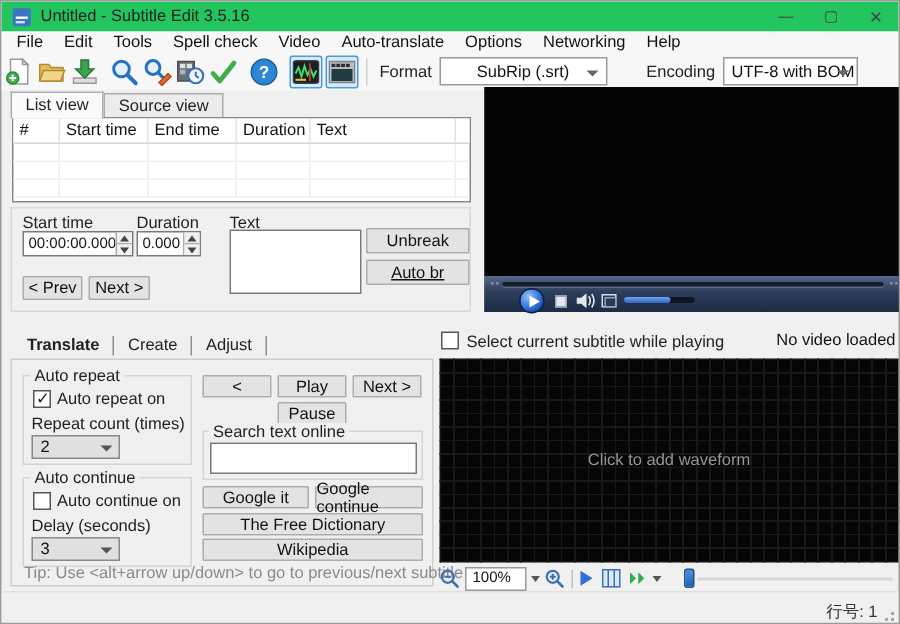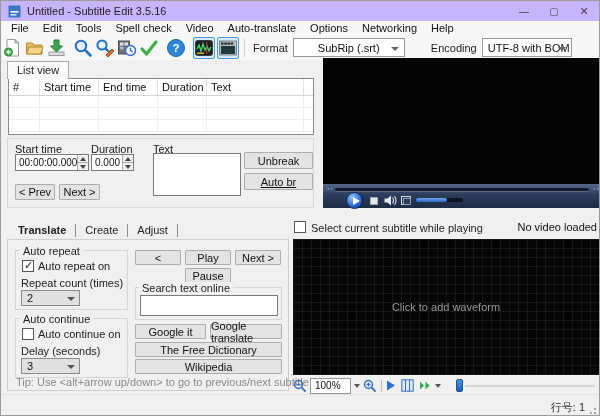--- a/index.html
+++ b/index.html
@@ -2,21 +2,21 @@
 <html><head>
 <meta charset="utf-8">
 <style>
   * { box-sizing: border-box; margin: 0; padding: 0; }
   html,body { width:600px; height:416px; }
   body { font-family: "Liberation Sans", "DejaVu Sans", sans-serif; font-size: 11px; color:#1a1a1a; background:#f0f0f0; }
   .abs { position:absolute; }
   #window { position:relative; width:600px; height:416px; background:#f0f0f0; border:1px solid #9b9b9b; overflow:hidden; }
 
   
-  #titlebar { left:0; top:0; width:100%; height:20px; background:#c4b5fd; display:flex; align-items:center; }
+  #titlebar { left:0; top:0; width:100%; height:20px; background:#22c55e; display:flex; align-items:center; }
   #app-icon { width:13px; height:13px; margin:0 6px 0 7px; }
   #window-title { font-size:11px; color:#222; }
   #win-controls { position:absolute; right:0; top:0; height:20px; display:flex; }
   .win-btn { width:30px; height:20px; display:flex; align-items:center; justify-content:center; font-size:10px; color:#444; }
   .win-btn.close { font-size:11px; }
 
   
   #menubar { left:0; top:20px; width:100%; height:14px; background:#f7f7f7; display:flex; align-items:center; padding-left:3px; }
   .menu-item { padding:0 7px; font-size:11px; line-height:14px; color:#111; }
 
@@ -224,20 +224,21 @@
     <div style="width:22px"></div>
     <span class="tb-label">Encoding</span>
     <div class="combo" id="encoding-combo">
       <span>UTF-8 with BOM</span>
       <span class="caret"></span>
     </div>
   </div>
 
   <div id="list-tabs" class="abs">
     <div class="tab active">List view</div>
+    <div class="tab">Source view</div>
   </div>
 
   <div id="listview" class="abs">
     <div id="lv-header">
       <div class="lv-h w0">#</div>
       <div class="lv-h w1">Start time</div>
       <div class="lv-h w2">End time</div>
       <div class="lv-h w3">Duration</div>
       <div class="lv-h w4">Text</div>
       <div class="lv-h w5"></div>
@@ -345,21 +346,21 @@
     <div class="btn" style="left:127px; top:10px; width:46px; height:15px;">&lt;</div>
     <div class="btn" style="left:177px; top:10px; width:46px; height:15px;">Play</div>
     <div class="btn" style="left:227px; top:10px; width:46px; height:15px;">Next &gt;</div>
     <div class="btn" style="left:177px; top:28px; width:46px; height:15px;">Pause</div>
 
     <div class="groupbox" style="left:127px; top:47px; width:147px; height:33px;">
       <span class="legend" style="left:3px; top:-6px;">Search text online</span>
       <input class="searchbox" style="left: 4px; top: 7px; width: 138px; height: 21px;">
     </div>
     <div class="btn" style="left:127px; top:84px; width:71px; height:15px;">Google it</div>
-    <div class="btn" style="left:202px; top:84px; width:72px; height:15px;">Google translate</div>
+    <div class="btn" style="left:202px; top:84px; width:72px; height:15px;">Google continue</div>
     <div class="btn" style="left:127px; top:102px; width:147px; height:15px;">The Free Dictionary</div>
     <div class="btn" style="left:127px; top:119px; width:147px; height:15px;">Wikipedia</div>
     <div id="tip-text">Tip: Use &lt;alt+arrow up/down&gt; to go to previous/next subtitle</div>
   </div>
 
   <div id="subcheck-row" class="abs">
     <div class="checkbox" style="left:1px; top:1px;"></div>
     <span class="lbl" style="left:18px; top:2px;">Select current subtitle while playing</span>
     <span id="no-video">No video loaded</span>
   </div>

